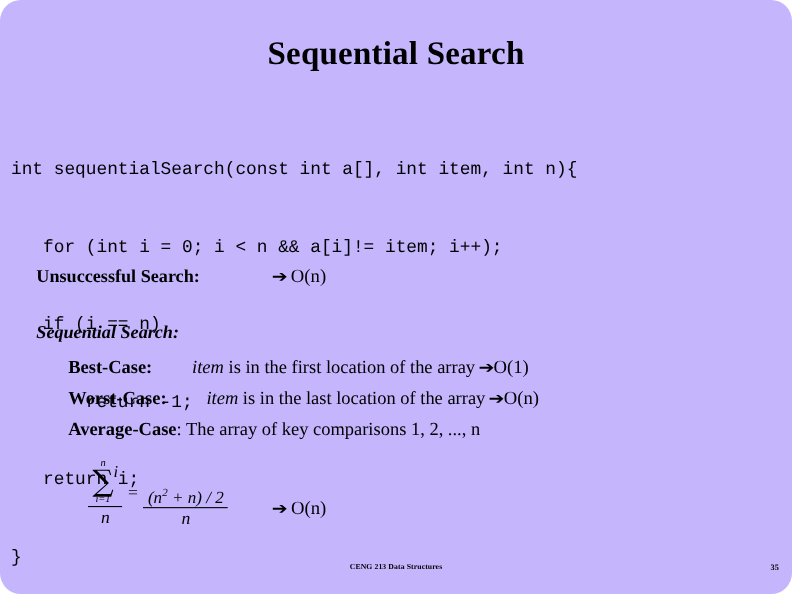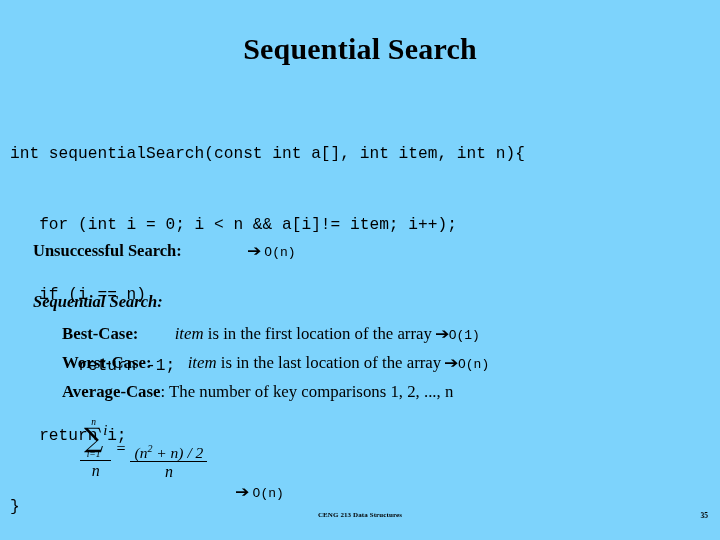--- a/index.html
+++ b/index.html
@@ -12,21 +12,22 @@
     height: 540px;
     overflow: hidden;
     font-family: "Liberation Serif", "DejaVu Serif", serif;
     color: #000000;
     position: relative;
   }
   .slide {
     position: relative;
     width: 720px;
     height: 540px;
-    background: #7dd3fc;
+    background: #c4b5fd;
+    border-radius: 19px;
   }
 
   
   .title {
     position: absolute;
     top: 32px;
     left: 0;
     width: 720px;
     text-align: center;
     font-family: "Liberation Serif", "DejaVu Serif", serif;
@@ -63,22 +64,22 @@
     font-size: 16.5px;
   }
   .arrow {
     font-family: "DejaVu Sans", sans-serif;
     font-weight: bold;
     font-size: 15px;
     display: inline-block;
     transform: scaleX(1.15);
   }
   .bigo {
-    font-family: Liberation Mono, monospace;
-    font-size: 13px;
+    font-family: Liberation Serif, serif;
+    font-size: 17px;
   }
   .gap-unsucc { display: inline-block; width: 66px; }
 
   
   .successful-head {
     position: absolute;
     top: 292px;
     left: 33px;
     font-weight: bold;
     font-style: italic;
@@ -156,23 +157,22 @@
     vertical-align: middle;
     font-style: normal;
     font-size: 16px;
     padding: 0 5px;
   }
   .expr { font-size: 15.5px; font-style: italic; margin-top: 28px; }
   .expr sup { font-size: 10px; font-style: italic; vertical-align: super; }
   .formula-arrow {
     position: absolute;
     top: 452px;
-    left: 236px;
+    left: 248px;
     white-space: nowrap;
-    margin-top: 31px;
   }
 
   
   .footer-center {
     position: absolute;
     top: 511px;
     left: 0;
     width: 720px;
     text-align: center;
     font-size: 7px;
@@ -212,21 +212,21 @@
   <div class="cases">
     <div class="row">
       <span class="case-lbl">Best-Case:</span>
       <span class="ital">item</span><span> is in the first location of the array </span><span class="arrow">➔</span><span class="bigo">O(1)</span>
     </div>
     <div class="row">
       <span class="case-lbl">Worst-Case:</span>
       <span class="ital">item</span><span> is in the last location of the array </span><span class="arrow">➔</span><span class="bigo">O(n)</span>
     </div>
     <div class="row">
-      <span class="case-lbl">Average-Case</span><span>: The number of key comparisons 1, 2, ..., n</span>
+      <span class="case-lbl">Average-Case</span><span>: The array of key comparisons 1, 2, ..., n</span>
     </div>
   </div>
 
   <div class="formula">
     <span class="frac">
       <span class="num"><span class="sum-unit"><span class="sum-wrap"><span class="sum-lim">n</span><span class="sigma">∑</span><span class="sum-lim">i=1</span></span><span class="summand">i</span></span></span>
       <span class="den">n</span>
     </span><span class="eq">=</span><span class="frac">
       <span class="num expr"><span>(</span><span>n</span><sup>2</sup><span> + n) / 2</span></span>
       <span class="den">n</span>

